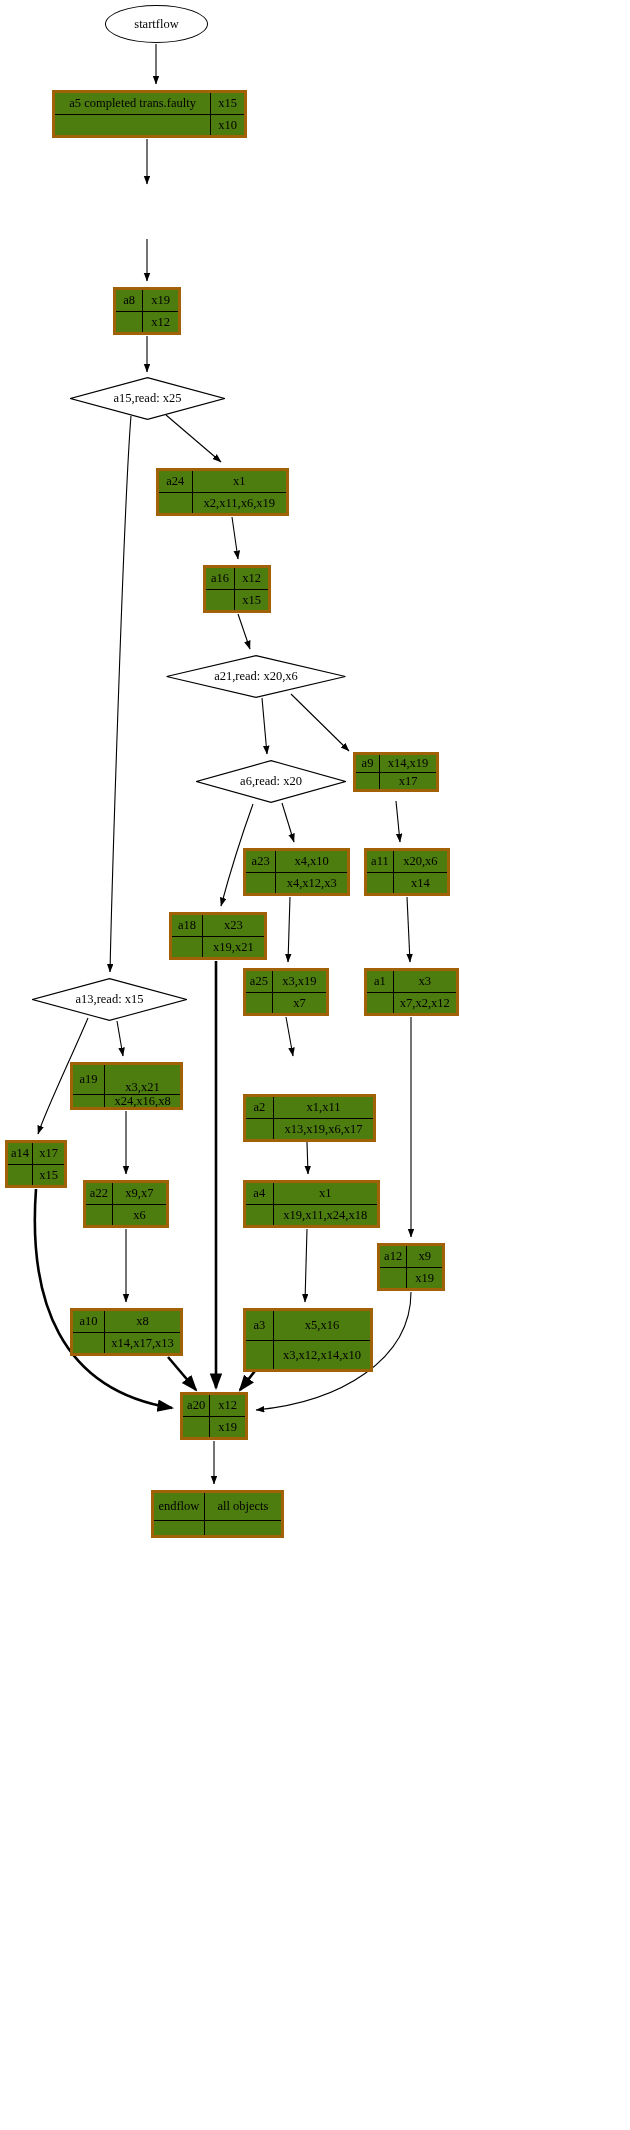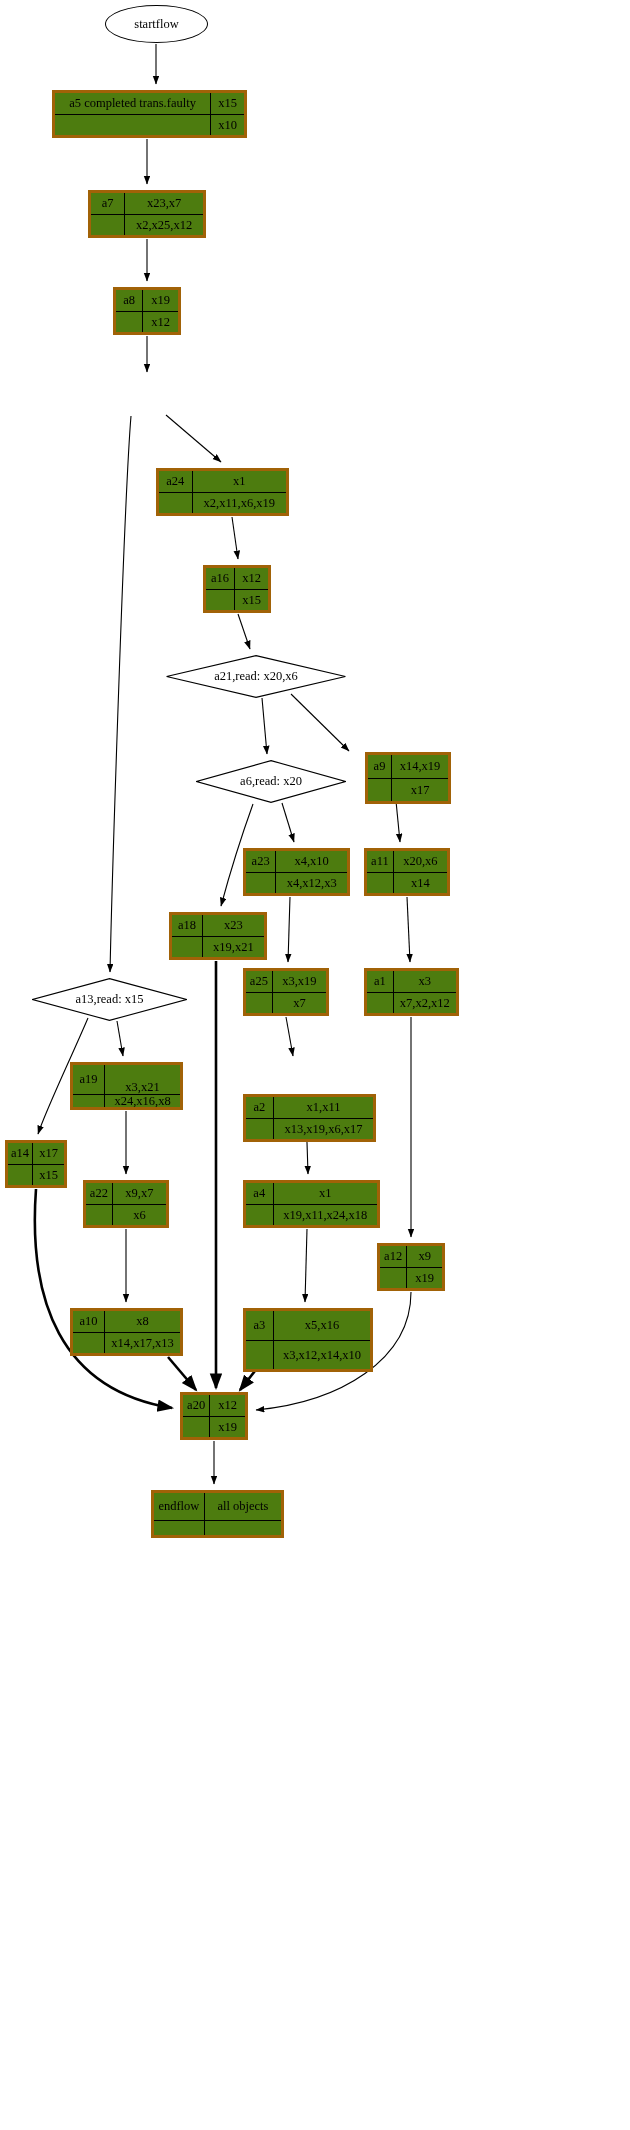--- a/index.html
+++ b/index.html
@@ -117,42 +117,38 @@
     <div class="row">
       <div class="cell left" style="width:82.6%;">a5  completed trans.faulty</div>
       <div class="cell" style="width:17.4%;">x15</div>
     </div>
     <div class="row">
       <div class="cell left" style="width:82.6%;"></div>
       <div class="cell" style="width:17.4%;">x10</div>
     </div>
   </div>
 
-  <div class="node rec" style="left:88px;top:190px;width:118px;height:48px;">
-    <div class="row">
-      <div class="cell left" style="width:30.5%;">a7</div>
-      <div class="cell" style="width:69.5%;">x23,x7</div>
-    </div>
-    <div class="row">
-      <div class="cell left" style="width:30.5%;"></div>
-      <div class="cell" style="width:69.5%;">x2,x25,x12</div>
-    </div>
-  </div>
 
   <div class="node rec" style="left:113px;top:287px;width:68px;height:48px;">
     <div class="row">
       <div class="cell left" style="width:44%;">a8</div>
       <div class="cell" style="width:56%;">x19</div>
     </div>
     <div class="row">
       <div class="cell left" style="width:44%;"></div>
       <div class="cell" style="width:56%;">x12</div>
     </div>
   </div>
 
+  <div class="node diamond" style="left:70px;top:377px;width:155px;height:43px;">
+    <svg width="155" height="43" viewBox="0 0 155 43" xmlns="http://www.w3.org/2000/svg">
+      <polygon points="77.5,0.6 154.4,21.5 77.5,42.4 0.6,21.5" fill="#fff" stroke="#000" stroke-width="1.1"></polygon>
+    </svg>
+    <div class="dlabel">a15,read: x25</div>
+  </div>
 
   <div class="node rec" style="left:156px;top:468px;width:133px;height:48px;">
     <div class="row">
       <div class="cell left" style="width:26.5%;">a24</div>
       <div class="cell" style="width:73.5%;">x1</div>
     </div>
     <div class="row">
       <div class="cell left" style="width:26.5%;"></div>
       <div class="cell" style="width:73.5%;">x2,x11,x6,x19</div>
     </div>
@@ -169,21 +165,21 @@
     </div>
   </div>
 
   <div class="node diamond" style="left:166px;top:655px;width:180px;height:43px;">
     <svg width="180" height="43" viewBox="0 0 180 43" xmlns="http://www.w3.org/2000/svg">
       <polygon points="90,0.6 179.4,21.5 90,42.4 0.6,21.5" fill="#fff" stroke="#000" stroke-width="1.1"></polygon>
     </svg>
     <div class="dlabel">a21,read: x20,x6</div>
   </div>
 
-  <div class="node rec" style="left:365px;top:752px;width:86px;height:52px;">
+  <div class="node rec" style="left:353px;top:752px;width:86px;height:40px;">
     <div class="row">
       <div class="cell left" style="width:30%;">a9</div>
       <div class="cell" style="width:70%;">x14,x19</div>
     </div>
     <div class="row">
       <div class="cell left" style="width:30%;"></div>
       <div class="cell" style="width:70%;">x17</div>
     </div>
   </div>
 

